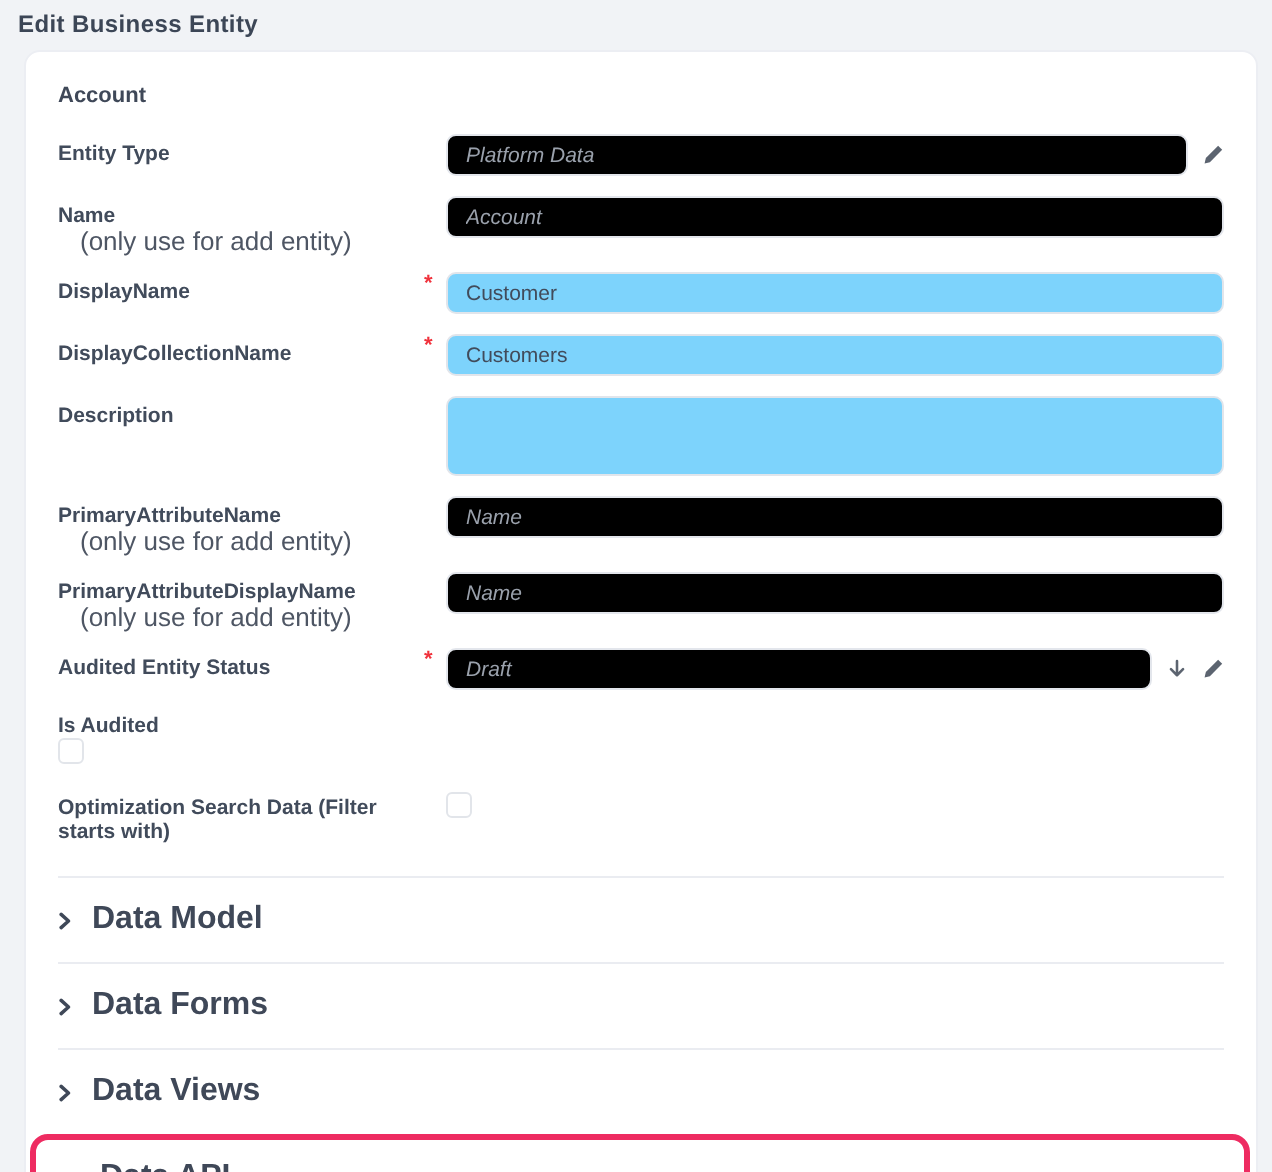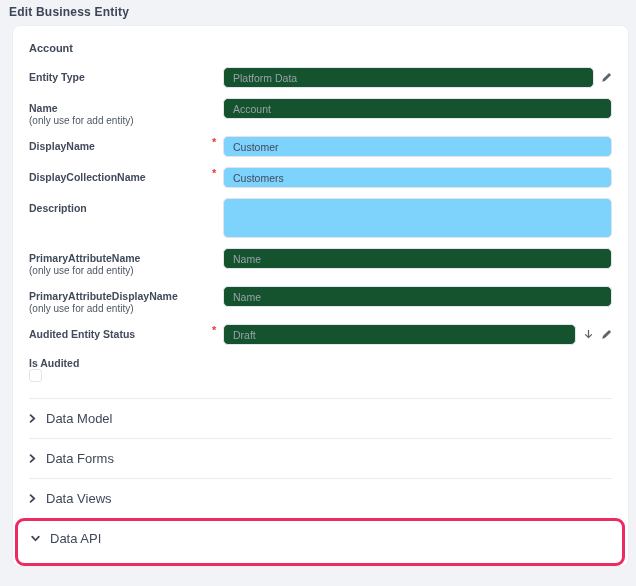--- a/index.html
+++ b/index.html
@@ -18,51 +18,51 @@
     background:#fff;
     border:1px solid #eceef3;
     border-radius:8px;
     padding:16px 16px 0 16px;
   }
   .details-title { font-size:11px; font-weight:600; color:#3f4858; margin-bottom:13px; }
 
   .frow { display:flex; align-items:flex-start; margin-bottom:10px; }
   .flabel { width:194px; padding-top:4px; padding-right:12px; }
   .flabel .lbl { font-size:10.5px; font-weight:600; color:#414b5b; line-height:12px; }
-  .flabel .note { font-size:10px; font-weight:400; color:#4e5664; margin-top:2px; line-height:10px; }
+  .flabel .note { font-size:13px; font-weight:400; color:#4e5664; margin-top:2px; line-height:10px;margin-left:11px; }
   .fcontrol { flex:1; position:relative; display:flex; align-items:center; }
   .req {
     position:absolute; left:-11px; top:0;
     color:#f0323c; font-size:11px; font-weight:700;
   }
   .inp {
     width:100%; height:21px;
     border:1px solid #e1e5eb; border-radius:5px;
     padding:0 9px;
     font-size:10.5px; font-family:inherit; color:#414b5b;
     background:#7dd3fc; outline:none;
   }
-  .inp.dis { background:#14532d; color:#9aa1ac; border-color:#e3e6ec; }
+  .inp.dis { background:#000000; color:#9aa1ac; border-color:#e3e6ec;font-style:italic; }
   textarea.inp { height:40px; resize:none; padding-top:5px; }
   .icongrp { display:flex; align-items:center; gap:7px; margin-left:7px; flex:none; }
   .icongrp svg { display:block; }
   .checkbox {
     width:13px; height:13px;
     border:1.5px solid #e2e5ea; border-radius:3px;
     background:#fff; cursor:pointer;
   }
 
   .sections { margin-top:16px; }
   .sec {
     border-top:1px solid #eaecf1;
     padding:12px 0;
     display:flex; align-items:center; gap:10px;
     cursor:pointer;
   }
-  .sec-label { font-size:13px; font-weight:400; color:#3f4858; }
+  .sec-label { font-size:16px; font-weight:700; color:#3f4858; }
 
   .api-box {
     border:3px solid #ee2b61;
     border-radius:9px;
     margin:0 -13px 0 -14px;
     padding:6px 12px 10px 13px;
   }
   .api-head { display:flex; align-items:center; gap:10px; padding:4px 0 7px; cursor:pointer; }
 </style>
 </head>
@@ -167,20 +167,28 @@
   <div class="frow" style="margin-bottom:14px;flex-direction:column;">
     <div class="flabel" style="padding-top:2px;">
         <div class="lbl">Is Audited</div>
       </div>
     <div class="fcontrol">
       <div class="checkbox"></div>
     </div>
   </div>
 
 
+  <div class="frow" style="margin-bottom:0;">
+    <div class="flabel" style="padding-top:2px;">
+        <div class="lbl">Optimization Search Data (Filter starts with)</div>
+      </div>
+    <div class="fcontrol">
+      <div class="checkbox"></div>
+    </div>
+  </div>
 
   <div class="sections">
     <div class="sec">
       <svg width="7" height="9" viewBox="0 0 8 10" fill="none" stroke="#3f4858" stroke-width="2" stroke-linecap="round" stroke-linejoin="round">
           <path d="M1.8 1.2 6 5 1.8 8.8"></path>
         </svg>
       <span class="sec-label">Data Model</span>
     </div>
     <div class="sec">
       <svg width="7" height="9" viewBox="0 0 8 10" fill="none" stroke="#3f4858" stroke-width="2" stroke-linecap="round" stroke-linejoin="round">

